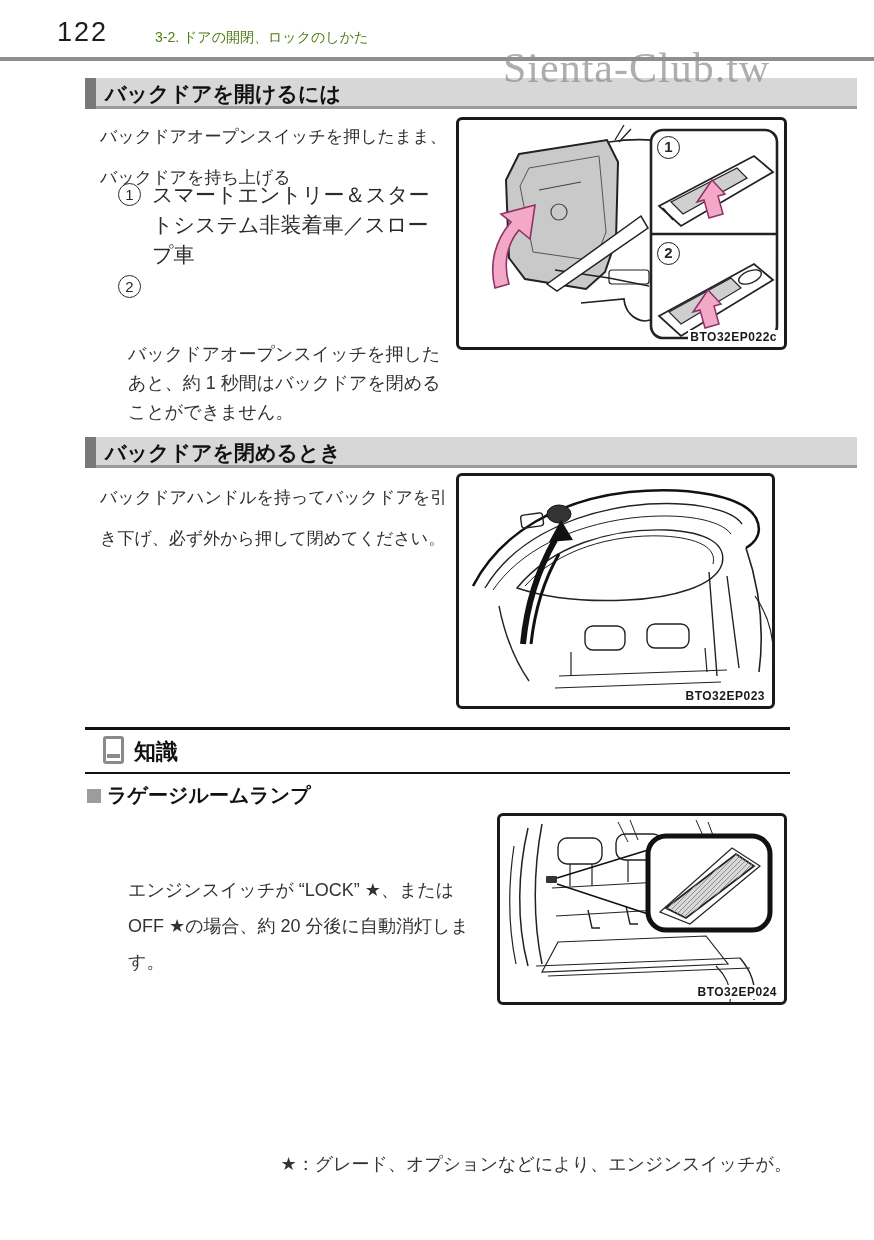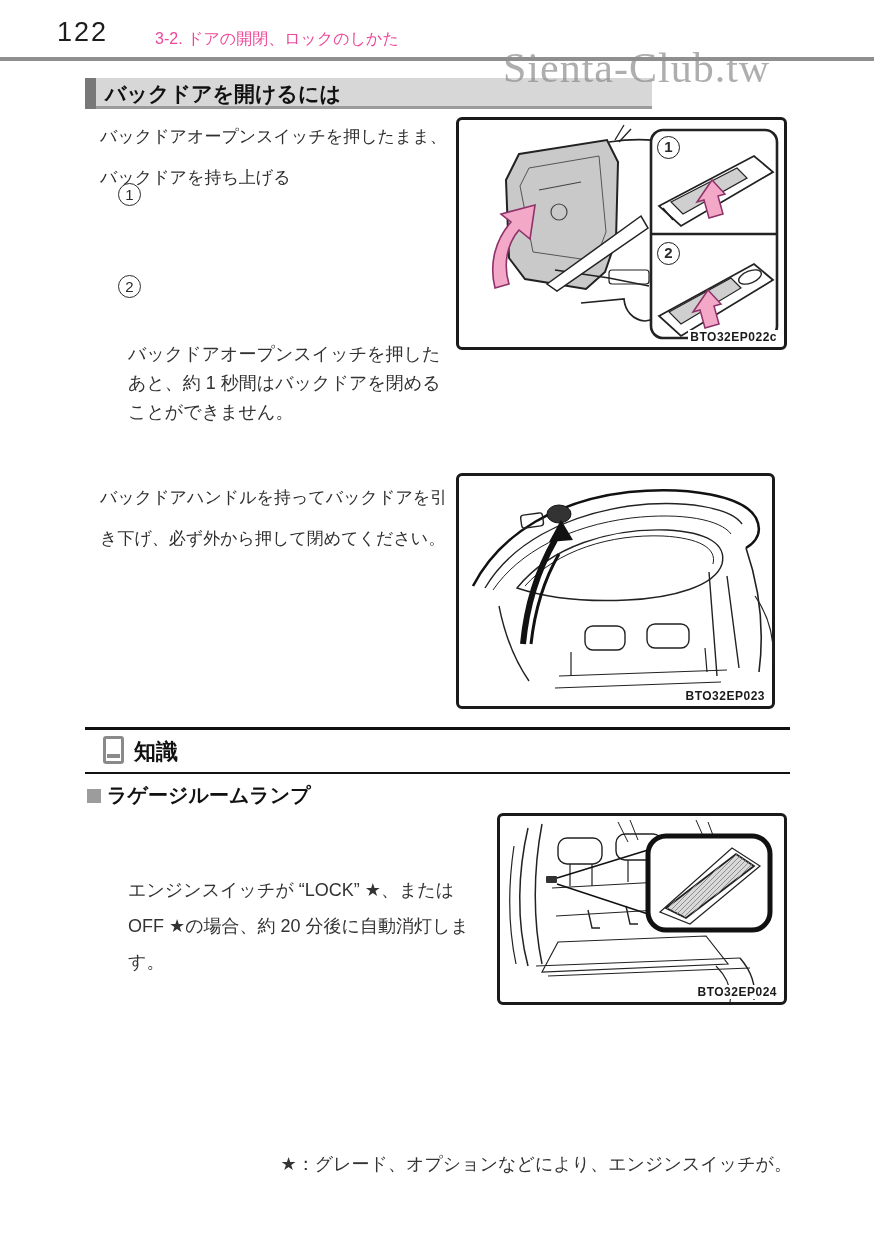--- a/index.html
+++ b/index.html
@@ -1,24 +1,24 @@
 <!DOCTYPE html>
 <html><head>
 <meta charset="utf-8">
 <style>
   * { margin:0; padding:0; box-sizing:border-box; }
   body { background:#ffffff; font-family:"Liberation Sans","DejaVu Sans",sans-serif; color:#2b2b2b; }
   .page { position:relative; width:874px; height:1240px; background:#fff; overflow:hidden;border-radius:25px; }
 
   .rule-top { position:absolute; left:0; top:57px; width:874px; height:4px; background:#8f8f8f; }
   .page-num { position:absolute; left:57px; top:17px; font-size:27px; letter-spacing:2px; color:#1d1d1d; }
-  .chapter  { position:absolute; left:155px; top:29px; font-size:16px; color:#ec4899; }
+  .chapter  { position:absolute; left:155px; top:29px; font-size:14px; color:#4d7c0f; }
   .watermark { position:absolute; left:503px; top:44px; font-size:42px; font-family:"Liberation Serif","DejaVu Serif",serif; color:#8f8f8f; opacity:.72; z-index:6; letter-spacing:1px; }
 
-  .sec-bar { position:absolute; left:85px; width:567px; height:31px; background:#d7d7d7; border-bottom:3px solid #9b9b9b; }
+  .sec-bar { position:absolute; left:85px; width:772px; height:31px; background:#d7d7d7; border-bottom:3px solid #9b9b9b; }
   .sec-tab { position:absolute; left:0; top:0; width:11px; height:31px; background:#787878; }
   .sec-title { position:absolute; left:20px; top:0; font-size:21px; font-weight:bold; line-height:31px; color:#111; white-space:nowrap; }
 
   .jp { color:#2e2e2e; }
   .intro { position:absolute; left:100px; width:354px; font-size:17px; line-height:41px; }
   .item { position:absolute; display:flex; align-items:flex-start; }
   .cnum { flex:0 0 auto; width:23px; height:23px; border:1.7px solid #2b2b2b; border-radius:50%; font-size:15px; line-height:21px; text-align:center; margin-top:3px; }
   .item-text { margin-left:11px; width:296px; font-size:21px; line-height:30px; }
   .note { position:absolute; left:128px; width:322px; font-size:18px; line-height:29px; color:#333; }
 
@@ -52,20 +52,21 @@
 
   <div class="sec-bar" style="top:78px;">
     <div class="sec-tab"></div>
     <div class="sec-title">バックドアを開けるには</div>
   </div>
 
   <div class="intro jp" style="top:116px;">バックドアオープンスイッチを押したまま、バックドアを持ち上げる</div>
 
   <div class="item" style="left:118px; top:180px;">
     <div class="cnum">1</div>
+    <div class="item-text">スマートエントリー＆スタートシステム非装着車／スロープ車</div>
   </div>
   <div class="item" style="left:118px; top:272px;">
     <div class="cnum">2</div>
   </div>
 
   <div class="note" style="top:340px;">バックドアオープンスイッチを押したあと、約 1 秒間はバックドアを閉めることができません。</div>
 
   <div class="figure" style="left:456px; top:117px; width:331px; height:233px;">
     <svg viewBox="0 0 325 227" width="325" height="227">
 
@@ -97,20 +98,24 @@
       <path d="M200,196 L295,144 L314,160 L222,216 Z" fill="#fff" stroke="#222" stroke-width="1.8"></path>
       <ellipse cx="291" cy="157" rx="12" ry="6" fill="none" stroke="#222" stroke-width="1.3" transform="rotate(-22 291 157)"></ellipse>
       <path d="M210,192 L272,158 L282,168 L222,204 Z" fill="#cfcfcf" stroke="#222" stroke-width="1.2"></path>
       <path d="M249,170 L262,184 L255,186 L260,204 L246,208 L241,190 L234,192 Z" fill="#f3a8c8" stroke="#8d3168" stroke-width="1.5"></path>
     </svg>
     <div class="fig-cnum" style="left:198px; top:16px;">1</div>
     <div class="fig-cnum" style="left:198px; top:122px;">2</div>
     <div class="fig-label">BTO32EP022c</div>
   </div>
 
+  <div class="sec-bar" style="top:437px;">
+    <div class="sec-tab"></div>
+    <div class="sec-title">バックドアを閉めるとき</div>
+  </div>
 
   <div class="intro jp" style="top:477px;">バックドアハンドルを持ってバックドアを引き下げ、必ず外から押して閉めてください。</div>
 
   <div class="figure" style="left:456px; top:473px; width:319px; height:236px;">
     <svg viewBox="0 0 325 230" width="325" height="230">
 
       <path d="M14,110 C42,56 100,24 170,16 C230,10 285,20 297,42 C304,56 297,66 287,72" fill="none" stroke="#111" stroke-width="2.6"></path>
       <path d="M26,112 C52,68 104,40 170,30 C226,23 272,32 283,48" fill="none" stroke="#222" stroke-width="1.4"></path>
       <path d="M34,114 C60,76 110,50 172,42 C224,36 262,44 272,58" fill="none" stroke="#222" stroke-width="1"></path>
 

